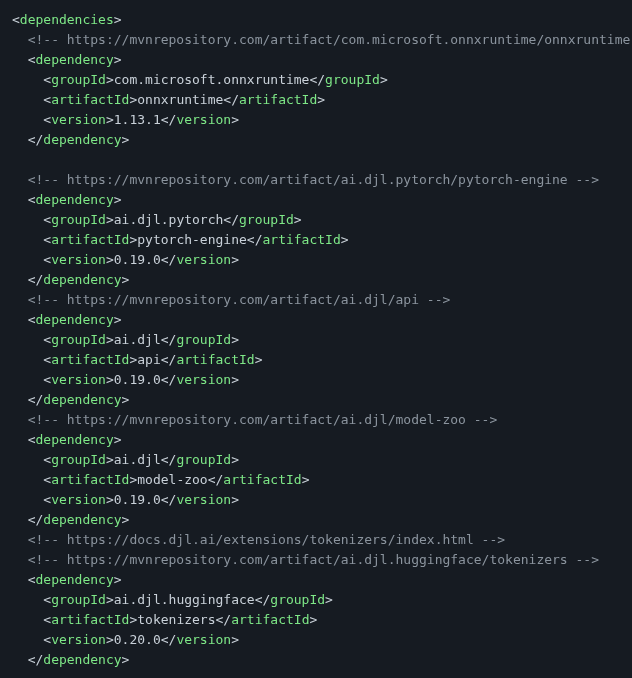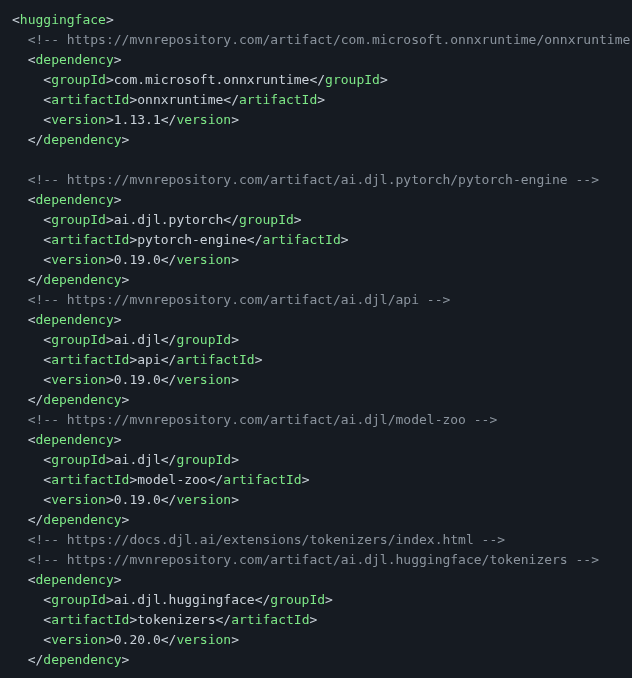--- a/index.html
+++ b/index.html
@@ -4,21 +4,21 @@
 <style>
   html,body{margin:0;padding:0;background:#161b22;color:#c9d1d9;font-family:ui-monospace,SFMono-Regular,Menlo,Consolas,monospace;font-size:13px;line-height:20px}
   pre{margin:0;padding:10px 12px;white-space:pre;overflow:auto}
   .p{color:#c9d1d9}
   .t{color:#7ee787}
   .c{color:#8b949e}
 </style>
 </head>
 <body>
 
-<pre><code id="code"><span class="p">&lt;</span><span class="t">huggingface</span><span class="p">&gt;</span>
+<pre><code id="code"><span class="p">&lt;</span><span class="t">dependencies</span><span class="p">&gt;</span>
   <span class="c">&lt;!-- https://mvnrepository.com/artifact/com.microsoft.onnxruntime/onnxruntime --&gt;</span>
   <span class="p">&lt;</span><span class="t">dependency</span><span class="p">&gt;</span>
     <span class="p">&lt;</span><span class="t">groupId</span><span class="p">&gt;</span>com.microsoft.onnxruntime<span class="p">&lt;/</span><span class="t">groupId</span><span class="p">&gt;</span>
     <span class="p">&lt;</span><span class="t">artifactId</span><span class="p">&gt;</span>onnxruntime<span class="p">&lt;/</span><span class="t">artifactId</span><span class="p">&gt;</span>
     <span class="p">&lt;</span><span class="t">version</span><span class="p">&gt;</span>1.13.1<span class="p">&lt;/</span><span class="t">version</span><span class="p">&gt;</span>
   <span class="p">&lt;/</span><span class="t">dependency</span><span class="p">&gt;</span>
 
   <span class="c">&lt;!-- https://mvnrepository.com/artifact/ai.djl.pytorch/pytorch-engine --&gt;</span>
   <span class="p">&lt;</span><span class="t">dependency</span><span class="p">&gt;</span>
     <span class="p">&lt;</span><span class="t">groupId</span><span class="p">&gt;</span>ai.djl.pytorch<span class="p">&lt;/</span><span class="t">groupId</span><span class="p">&gt;</span>

